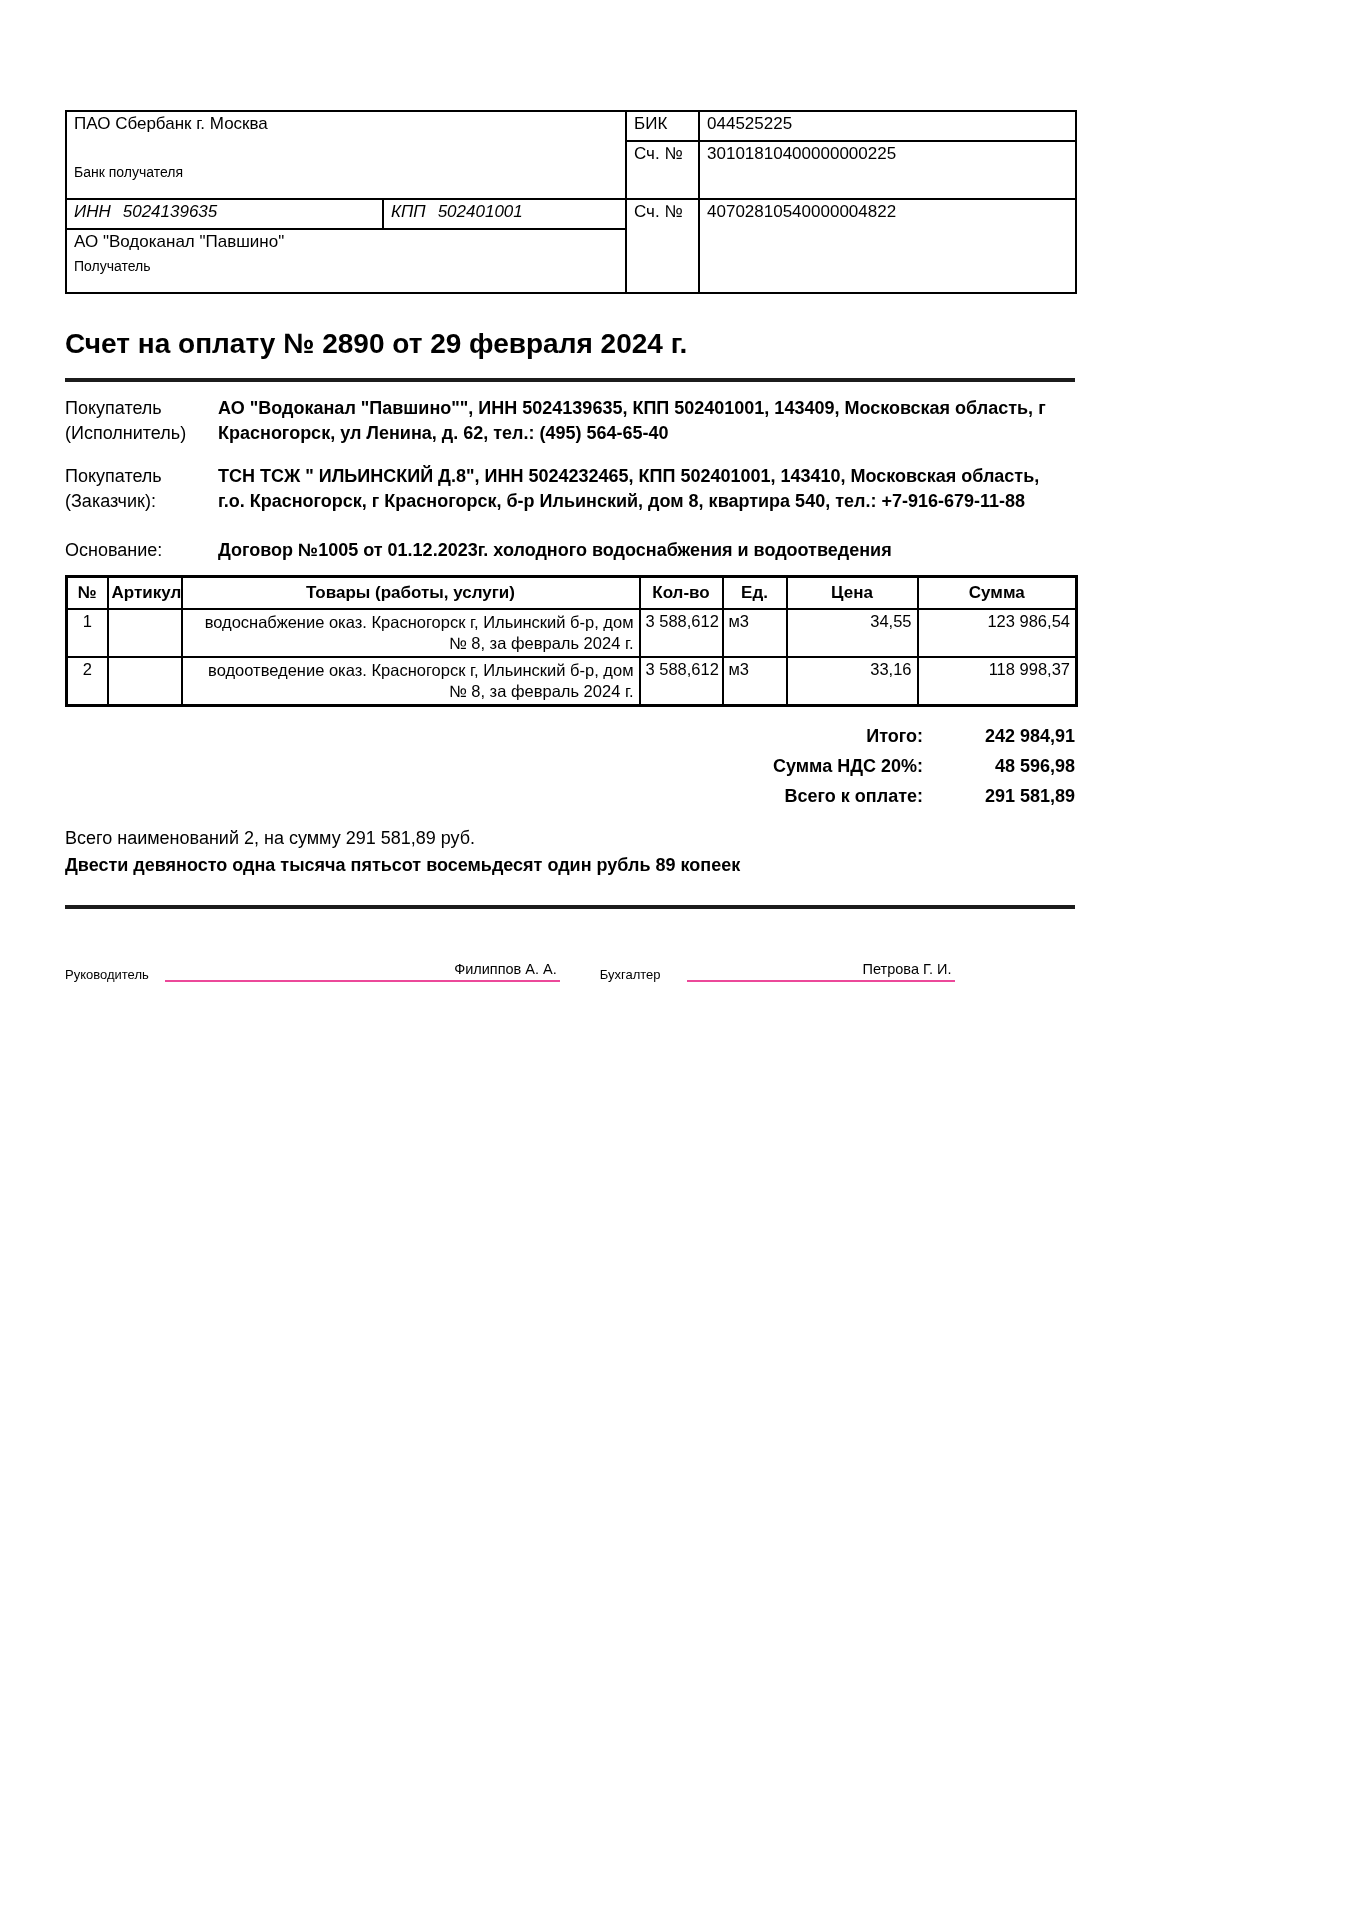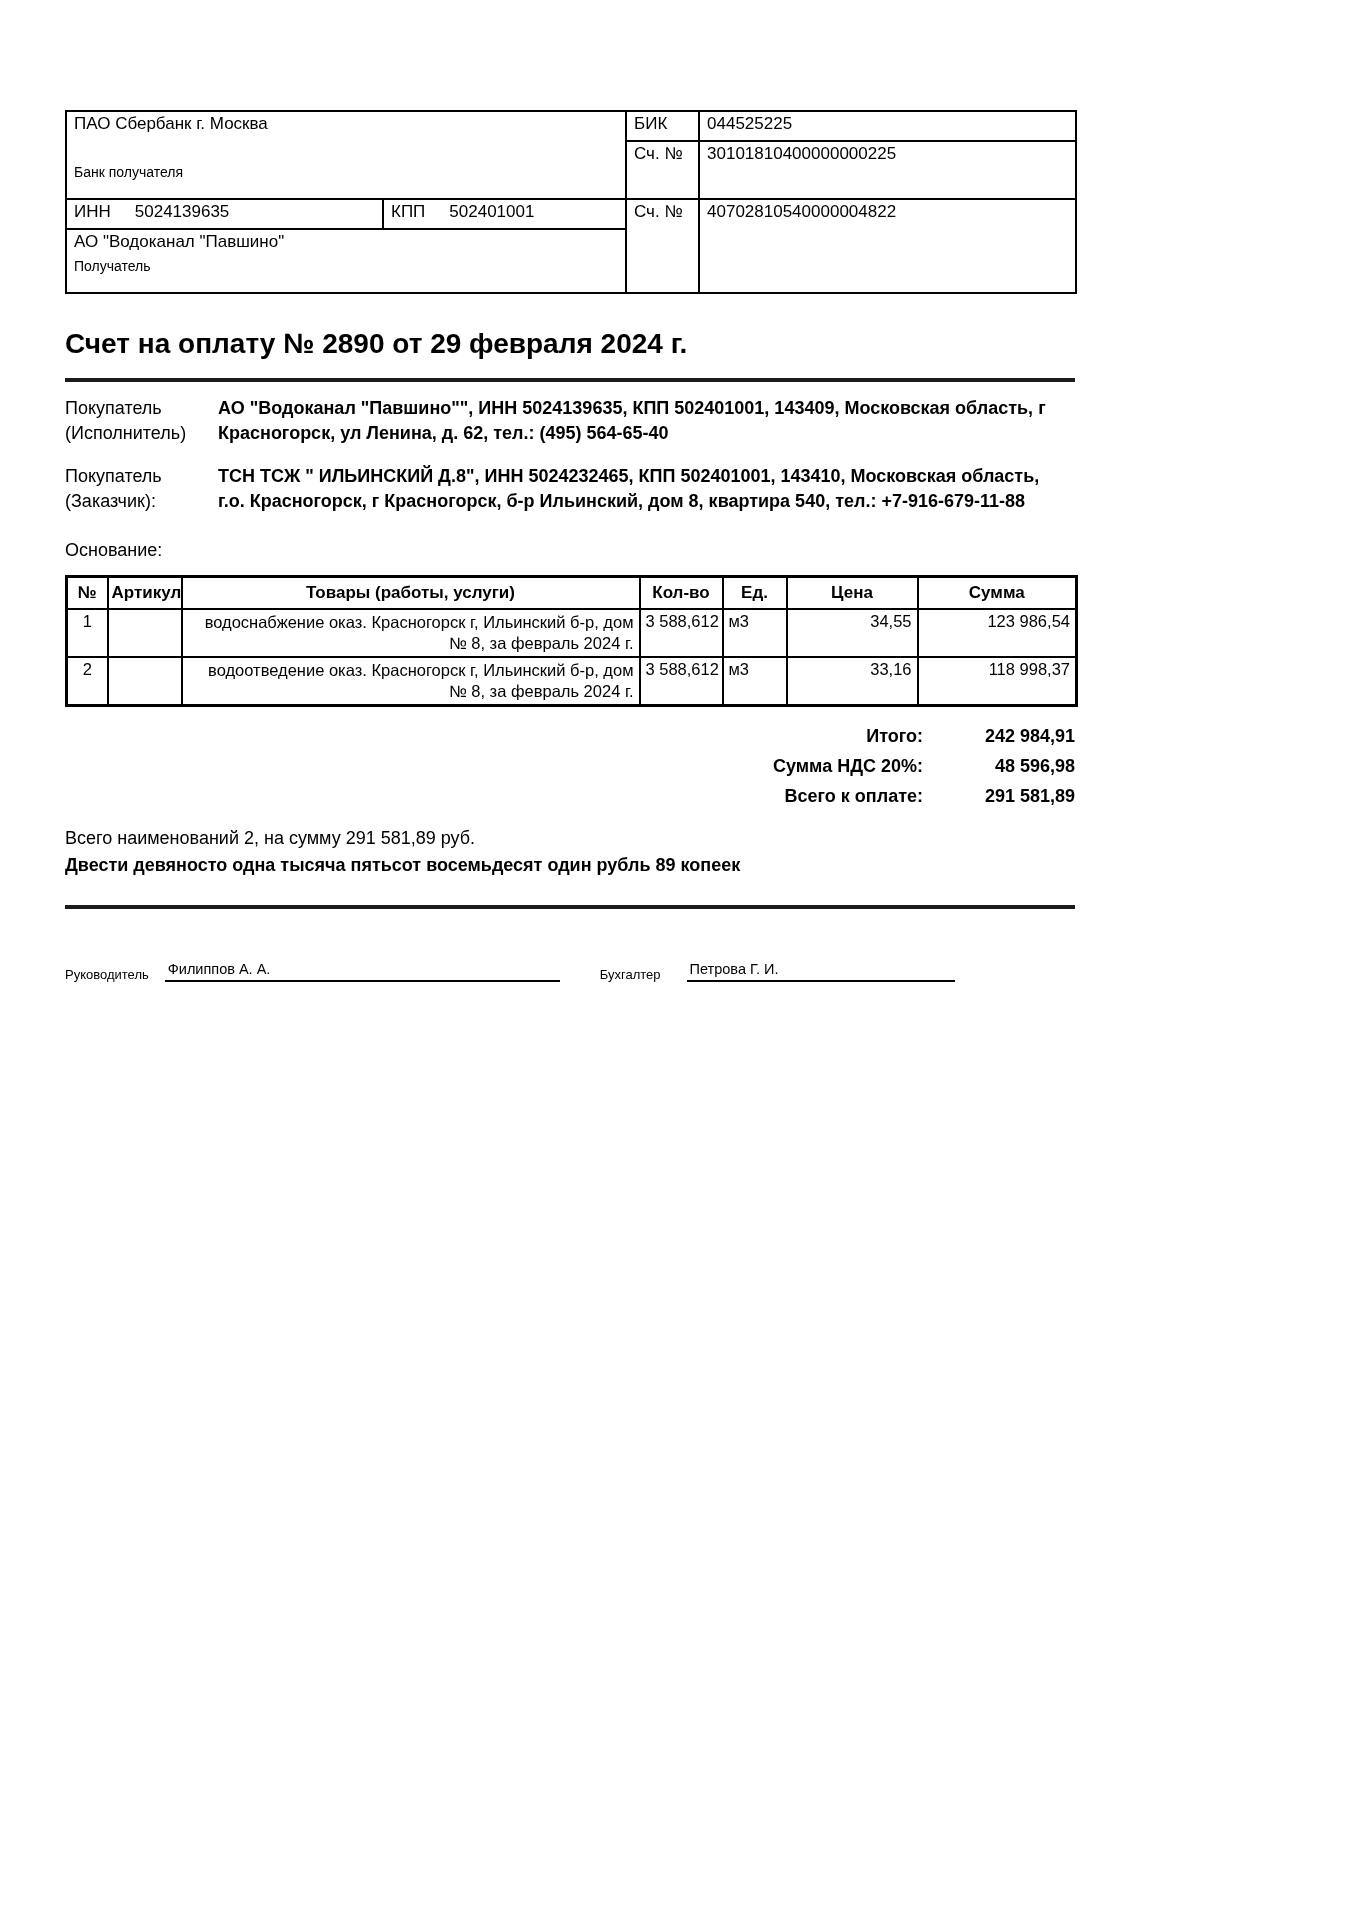--- a/index.html
+++ b/index.html
@@ -23,21 +23,21 @@
     vertical-align:top;
     position:relative;
     overflow:hidden;
     white-space:nowrap;
   }
   table.bank tr.r1 { height:30px; }
   table.bank tr.r2 { height:58px; }
   table.bank tr.r3 { height:30px; }
   table.bank tr.r4 { height:64px; }
   .cell-sub { position:absolute; left:7px; bottom:18px; font-size:14px; }
-  .kv { display:flex; gap:24px; }
+  .kv { display:flex; gap:12px;font-style:italic; }
   .lbl-col { }
 
   
   .doc-title { margin-top:34px; font-size:28px; font-weight:bold; letter-spacing:0; }
   .rule { height:4px; background:#1c1c1c; width:1010px; }
   .rule.top { margin-top:18px; }
   .rule.bottom { margin-top:26px; }
 
   
   .info-row { display:flex; margin-top:14px; font-size:18px; line-height:25px; }
@@ -61,21 +61,21 @@
   .tvalue { width:152px; text-align:right; }
 
   
   .summary { margin-top:14px; font-size:18px; line-height:27px; }
   .in-words { font-weight:bold; }
   .due { margin-top:26px; font-size:17.5px; }
 
   
   .signatures { margin-top:52px; display:flex; align-items:flex-end; width:1010px; }
   .sig-label { font-weight:normal; font-size:13px; }
-  .sig-line { border-bottom:2px solid #000000; display:flex; padding:0 3px 3px 3px; }
+  .sig-line { border-bottom:2px solid #ec4899; display:flex; justify-content:flex-end; padding:0 3px 3px 3px; }
   .sig-line.w1 { width:395px; margin-left:16px; margin-right:40px; }
   .sig-line.w2 { width:268px; margin-left:26px; }
   .sig-name { font-size:14.5px; }
 </style>
 </head>
 <body>
 
 <div class="page">
   <div class="content">
 
@@ -138,20 +138,21 @@
     <div class="info-row buyer">
       <div class="info-label">
         <div>Покупатель</div>
         <div>(Заказчик):</div>
       </div>
       <div class="info-value">ТСН ТСЖ " ИЛЬИНСКИЙ Д.8", ИНН 5024232465, КПП 502401001, 143410, Московская область, г.о. Красногорск, г Красногорск, б-р Ильинский, дом 8, квартира 540, тел.: +7-916-679-11-88</div>
     </div>
 
     <div class="info-row basis">
       <div class="info-label">Основание:</div>
+      <div class="info-value">Договор №1005 от 01.12.2023г. холодного водоснабжения и водоотведения</div>
     </div>
 
     <table class="items">
       <colgroup>
         <col style="width:41px">
           <col style="width:74px">
           <col style="width:458px">
           <col style="width:83px">
           <col style="width:64px">
           <col style="width:131px">

